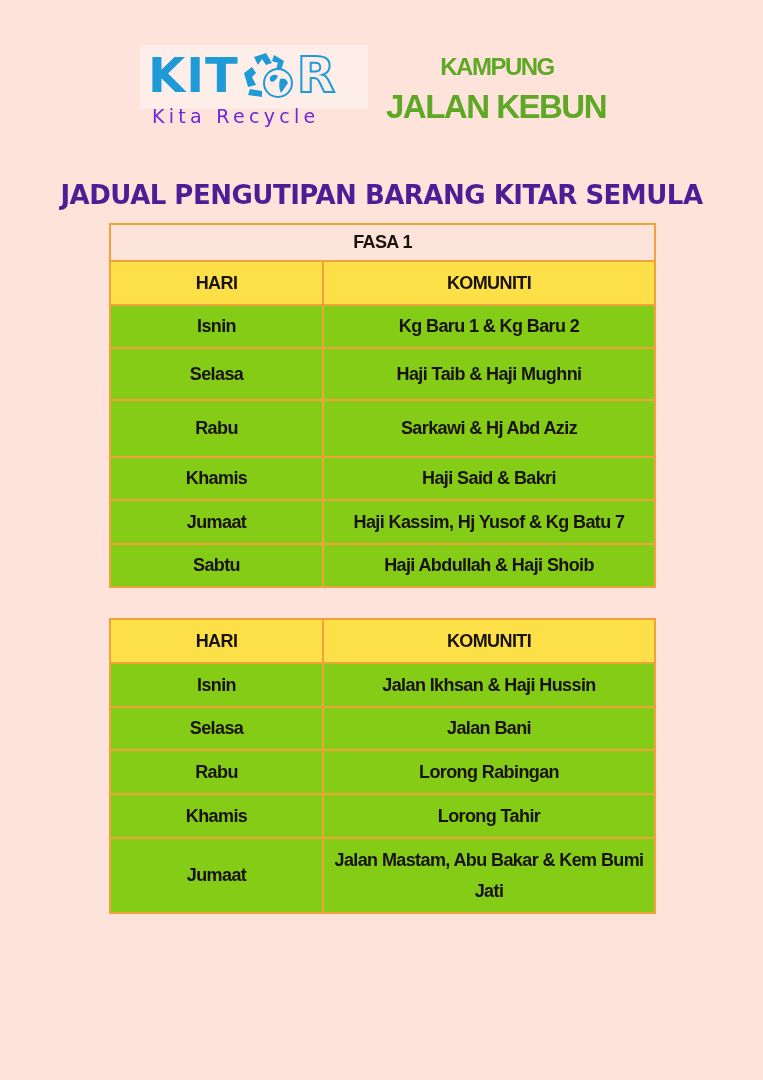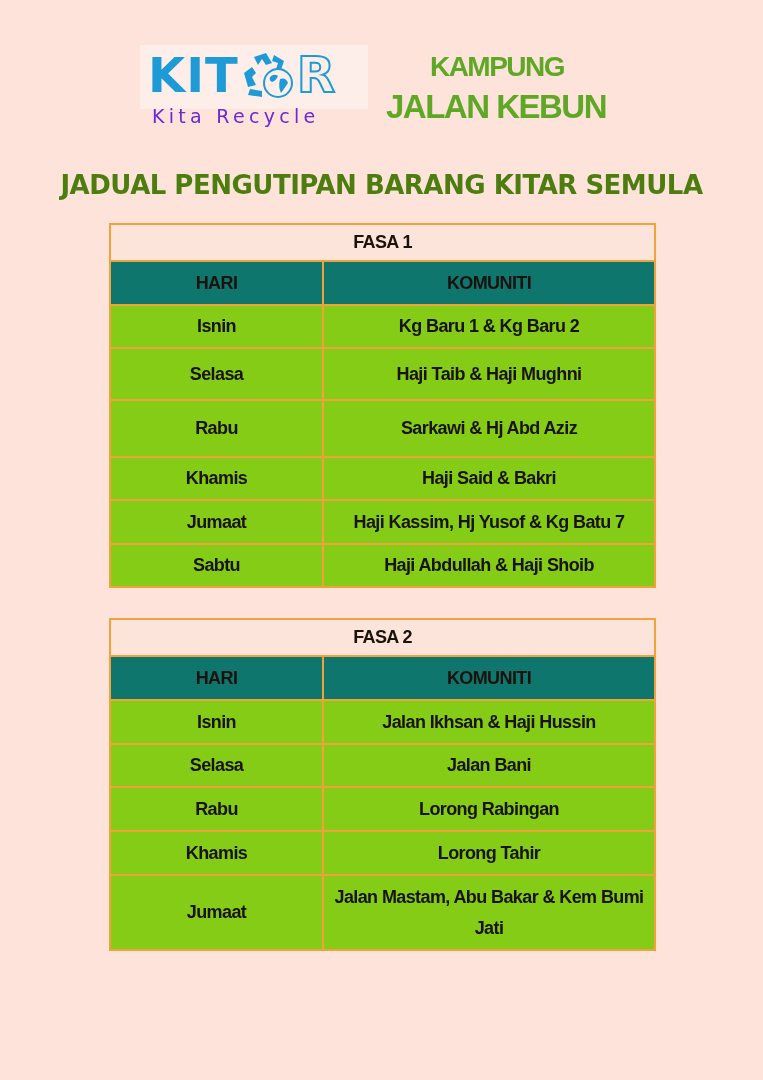--- a/index.html
+++ b/index.html
@@ -29,39 +29,39 @@
   .logo-sub {
     position: absolute; left: 12px; top: 60px; width: 210px;
     font-family: "DejaVu Sans", sans-serif; font-size: 19px;
     letter-spacing: 4.3px; color: #6d28d9; white-space: nowrap;
   }
   .village {
     position: absolute; left: 385px; top: 48px; width: 230px;
     text-align: center; color: #5ea826; font-weight: bold;
     font-family: "Liberation Sans", sans-serif;
   }
-  .village .l1 { font-size: 28px; line-height: 38px; letter-spacing: -1.5px; margin-left: -6px; }
+  .village .l1 { font-size: 24px; line-height: 38px; letter-spacing: -1.5px; margin-left: -6px; }
   .village .l2 { font-size: 33px; line-height: 38px; margin-top: 2px; letter-spacing: -1.5px; margin-left: -8px;}
   .title {
-    position: absolute; left: 0; top: 170px; width: 763px; text-align: center;
+    position: absolute; left: 0; top: 180px; width: 763px; text-align: center;
     font-family: "DejaVu Sans", sans-serif; font-weight: bold;
-    font-size: 26px; color: #4d7c0f; letter-spacing: -0.5px;
+    font-size: 26px; color: #4c1d95; letter-spacing: -0.5px;
   }
   table.sched {
     position: absolute; left: 109px; width: 545px;
     border-collapse: collapse; table-layout: fixed;
     font-family: "Liberation Sans", sans-serif; font-weight: bold;
     color: #1a120c; font-size: 18px; letter-spacing: -0.6px;
   }
   table.sched td, table.sched th {
     border: 2px solid #f2a23a; text-align: center; vertical-align: middle;
     padding: 2px 6px; line-height: 31px;
   }
   .phase-row td { background: #fde4da; height: 28px; }
-  .head-row th { background: #0f766e; height: 44px; font-weight: bold; }
+  .head-row th { background: #fde047; height: 44px; font-weight: bold; }
   .data-row td { background: #84cc16; }
   col.c1 { width: 213px; }
   col.c2 { width: 332px; }
 </style>
 </head>
 <body>
 
 <div class="logo">
   <div class="logo-word">
     <span class="k">KIT</span>
@@ -128,23 +128,20 @@
   </tr>
 </tbody>
   </table>
 
 <table class="sched" style="top:618px;">
   <colgroup>
       <col class="c1">
       <col class="c2">
     </colgroup>
   <tbody>
-      <tr class="phase-row">
-    <td colspan="2">FASA 2</td>
-  </tr>
   <tr class="head-row">
     <th>HARI</th>
     <th>KOMUNITI</th>
   </tr>
   <tr class="data-row" style="height:44px">
     <td>Isnin</td>
     <td>Jalan Ikhsan &amp; Haji Hussin</td>
   </tr>
   <tr class="data-row" style="height:43px">
     <td>Selasa</td>

